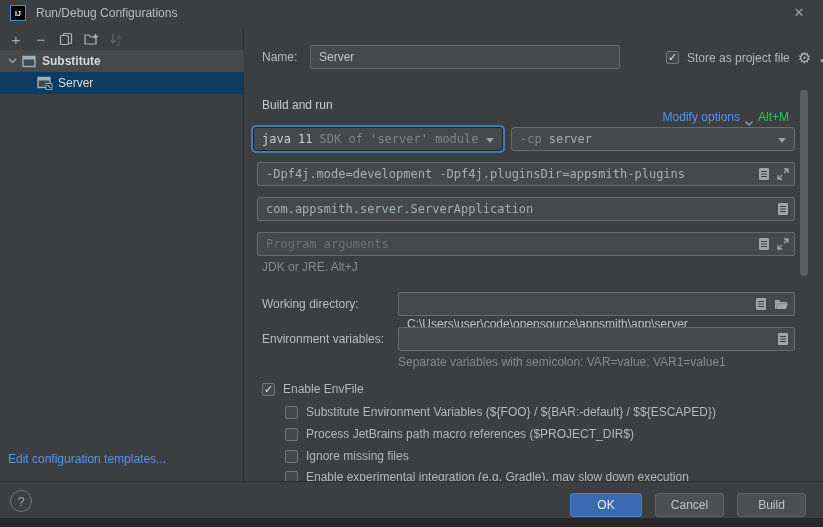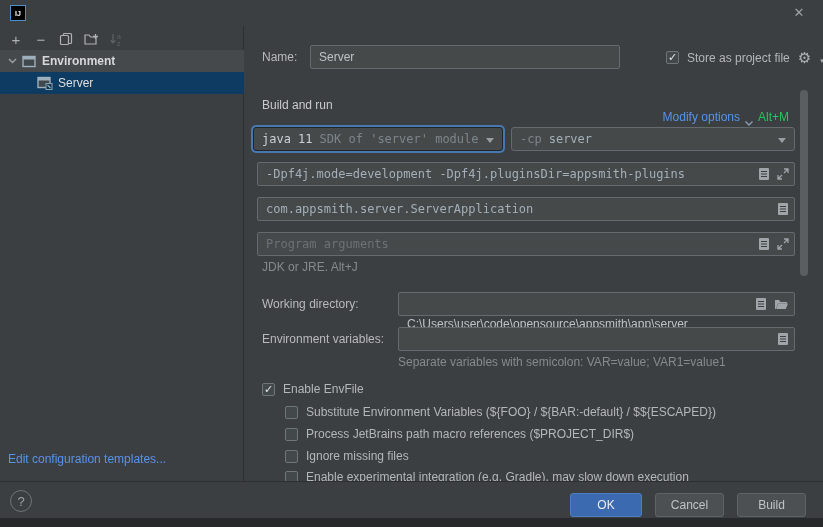--- a/index.html
+++ b/index.html
@@ -94,20 +94,21 @@
   .gear { font-size:15px; color:#b0b3b5; line-height:15px; }
   .gear-dd { font-size:7px; color:#b0b3b5; margin-left:1px; margin-top:7px; }
 </style>
 </head>
 <body>
 
 <div class="dialog">
 
   <div class="titlebar">
     <div class="logo">IJ</div>
+    <div class="title">Run/Debug Configurations</div>
     <div class="close">✕</div>
   </div>
 
   <div class="sidebar">
     <div class="toolbar">
       <span class="tb-icon">+</span>
       <span class="tb-icon">−</span>
       <span class="tb-icon">
         <svg width="14" height="14" viewBox="0 0 14 14">
             <rect x="4.5" y="1.5" width="8" height="10" rx="1" fill="none" stroke="#afb1b3" stroke-width="1.2"></rect>
@@ -134,21 +135,21 @@
         <svg width="9" height="6" viewBox="0 0 9 6">
             <path d="M1 1l3.5 3.5L8 1" fill="none" stroke="#9ea2a5" stroke-width="1.4"></path>
           </svg>
       </span>
       <span class="tree-ico">
         <svg width="15" height="13" viewBox="0 0 15 13">
             <rect x="1" y="1.5" width="12" height="10" fill="#41484b" stroke="#9db0bd" stroke-width="1.4"></rect>
             <rect x="1" y="1.5" width="12" height="3" fill="#9db0bd"></rect>
           </svg>
       </span>
-      <span class="label">Environment</span>
+      <span class="label">Substitute</span>
     </div>
 
     <div class="tree-row row-server">
       <span class="tree-ico">
         <svg width="16" height="14" viewBox="0 0 16 14">
             <rect x="1" y="1.5" width="12" height="10" fill="#41484b" stroke="#9db0bd" stroke-width="1.4"></rect>
             <rect x="1" y="1.5" width="12" height="3" fill="#9db0bd"></rect>
             <rect x="9" y="7.5" width="6" height="6" fill="#2b2f31" stroke="#7ea7c4"></rect>
             <path d="M10.5 9l3 3" stroke="#6fb3e0" stroke-width="1.2"></path>
           </svg>

